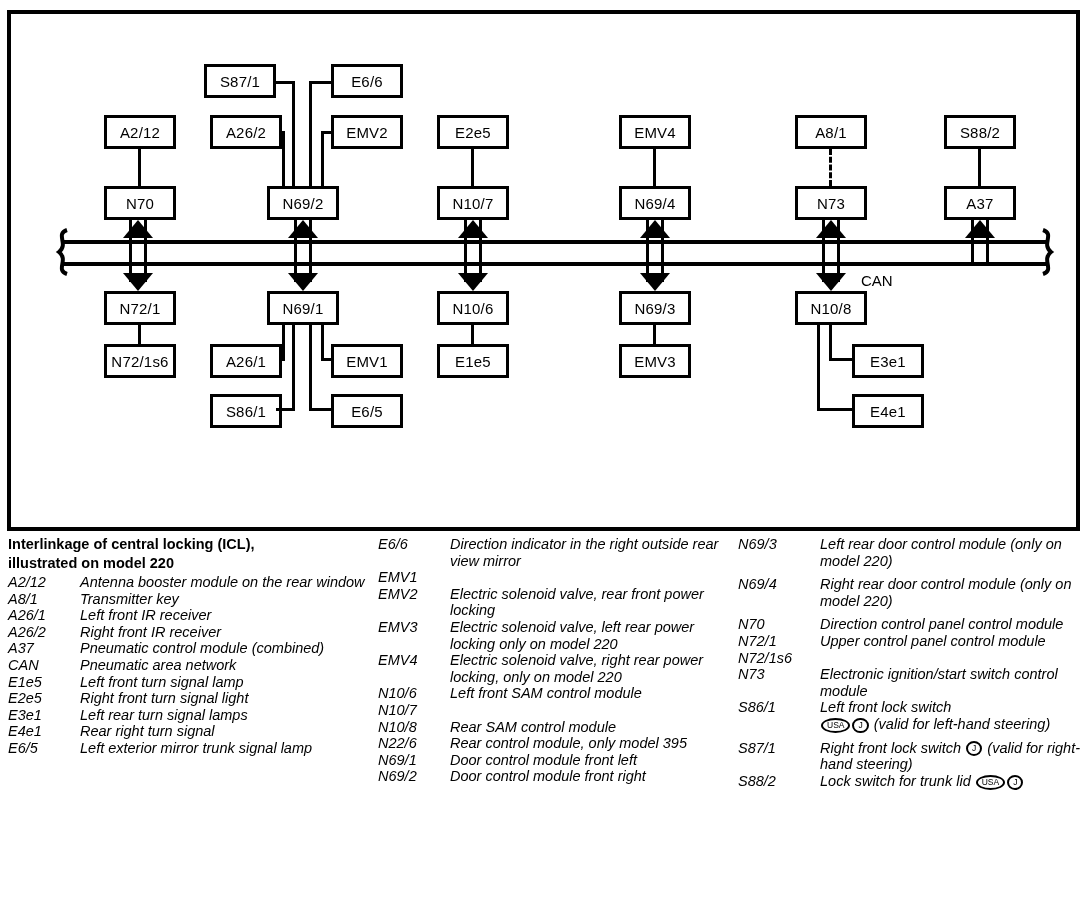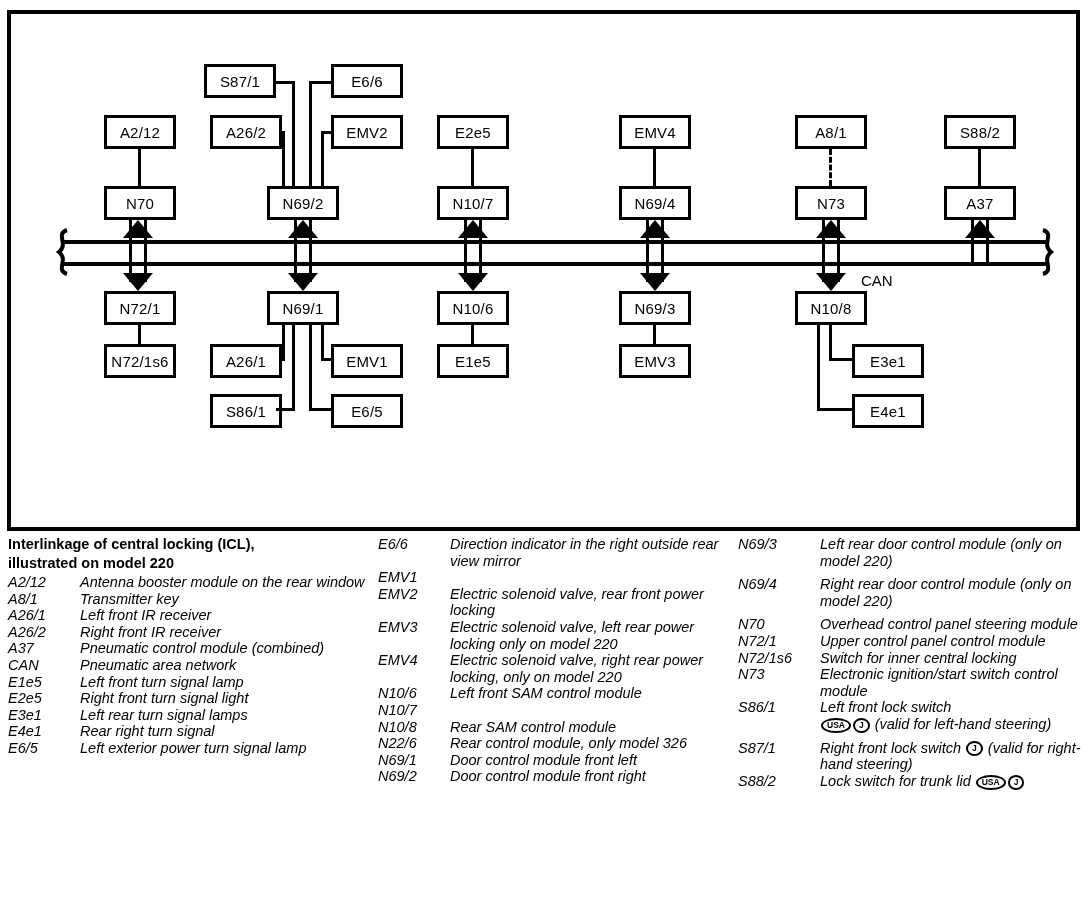--- a/index.html
+++ b/index.html
@@ -54,21 +54,21 @@
   .legdesc{flex:1 1 auto;}
   #col1 .legcode{width:72px;}
   #col1 .legdesc{width:292px;}
   #col2 .legcode{width:72px;}
   #col2 .legdesc{width:276px;}
   #col3 .legcode{width:82px;}
   #col3 .legdesc{width:262px;}
   .legrow.gap{margin-top:7px;}
 
   .badge{display:inline-block;border:2px solid #000;border-radius:50%;
-         font-size:8.5px;font-weight:bold;font-style:normal;line-height:9px;
+         font-size:8.5px;font-weight:normal;font-style:normal;line-height:9px;
          padding:1px 4px;vertical-align:middle;margin:0 1px;
          font-family:"Liberation Sans",sans-serif;}
 </style>
 </head>
 <body>
 
 <div id="page">
 
   <div id="frame">
     <div id="schematic">
@@ -334,21 +334,21 @@
       <div class="legrow">
           <div class="legcode">E3e1</div>
           <div class="legdesc">Left rear turn signal lamps</div>
         </div>
       <div class="legrow">
           <div class="legcode">E4e1</div>
           <div class="legdesc">Rear right turn signal</div>
         </div>
       <div class="legrow">
           <div class="legcode">E6/5</div>
-          <div class="legdesc">Left exterior power turn signal lamp</div>
+          <div class="legdesc">Left exterior mirror trunk signal lamp</div>
         </div>
     </div>
 
     <div class="legcol" id="col2">
       <div class="legrow">
           <div class="legcode">E6/6</div>
           <div class="legdesc">Direction indicator in the right outside rear view mirror</div>
         </div>
       <div class="legrow">
           <div class="legcode">EMV1</div>
@@ -371,21 +371,21 @@
         </div>
       <div class="legrow">
           <div class="legcode">N10/7</div>
         </div>
       <div class="legrow">
           <div class="legcode">N10/8</div>
           <div class="legdesc">Rear SAM control module</div>
         </div>
       <div class="legrow">
           <div class="legcode">N22/6</div>
-          <div class="legdesc">Rear control module, only model 326</div>
+          <div class="legdesc">Rear control module, only model 395</div>
         </div>
       <div class="legrow">
           <div class="legcode">N69/1</div>
           <div class="legdesc">Door control module front left</div>
         </div>
       <div class="legrow">
           <div class="legcode">N69/2</div>
           <div class="legdesc">Door control module front right</div>
         </div>
     </div>
@@ -394,29 +394,28 @@
       <div class="legrow">
           <div class="legcode">N69/3</div>
           <div class="legdesc">Left rear door control module (only on model 220)</div>
         </div>
       <div class="legrow gap">
           <div class="legcode">N69/4</div>
           <div class="legdesc">Right rear door control module (only on model 220)</div>
         </div>
       <div class="legrow gap">
           <div class="legcode">N70</div>
-          <div class="legdesc">Overhead control panel steering module</div>
+          <div class="legdesc">Direction control panel control module</div>
         </div>
       <div class="legrow">
           <div class="legcode">N72/1</div>
           <div class="legdesc">Upper control panel control module</div>
         </div>
       <div class="legrow">
           <div class="legcode">N72/1s6</div>
-          <div class="legdesc">Switch for inner central locking</div>
         </div>
       <div class="legrow">
           <div class="legcode">N73</div>
           <div class="legdesc">Electronic ignition/start switch control module</div>
         </div>
 
       <div class="legrow">
         <div class="legcode">S86/1</div>
         <div class="legdesc">
           <span>Left front lock switch</span><br>

